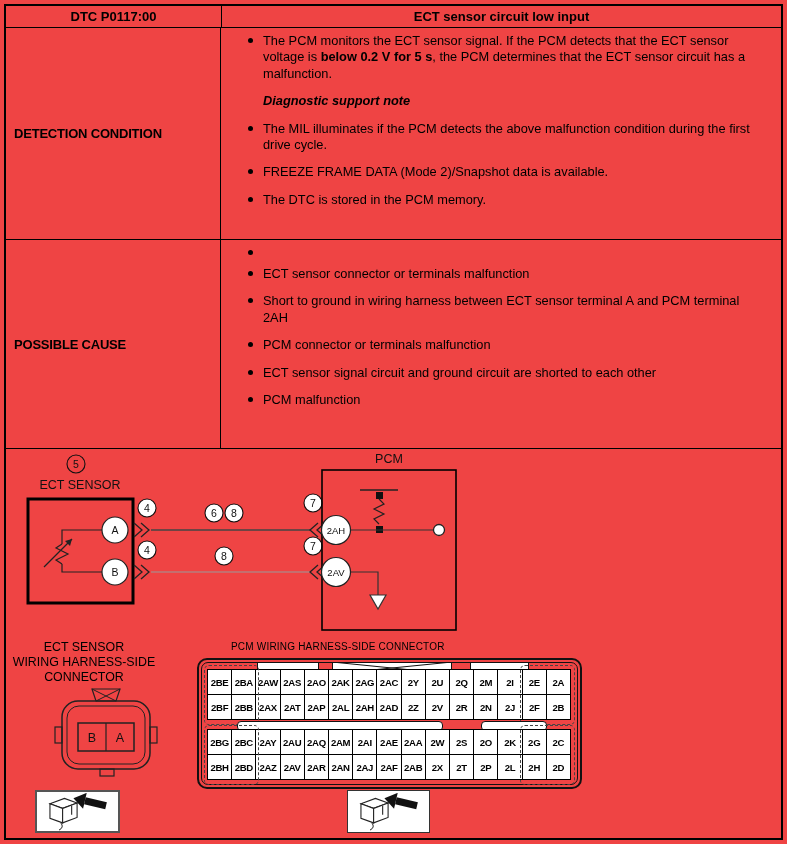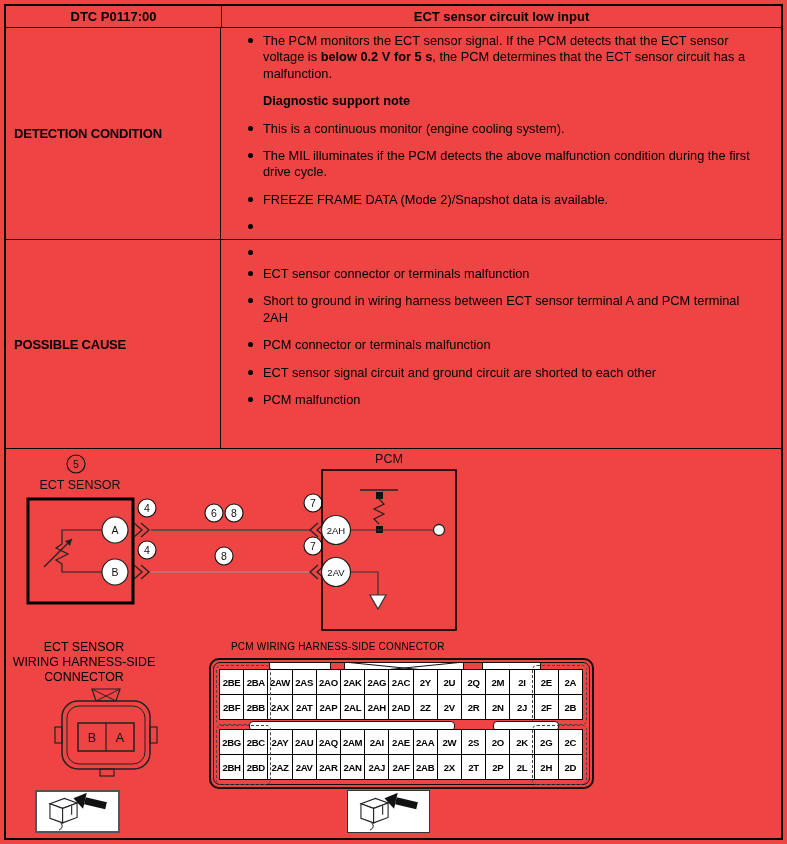--- a/index.html
+++ b/index.html
@@ -13,32 +13,32 @@
            font-weight:bold;font-size:13px;}
   .th-right{flex:1;display:flex;align-items:center;justify-content:center;font-weight:bold;font-size:13px;}
   .trow{display:flex;border-bottom:1px solid #000;overflow:hidden;}
   .trow.r1{height:211px;}
   .trow.r2{height:208px;}
   .td-label{width:215px;border-right:1px solid #000;display:flex;align-items:center;
             font-weight:bold;font-size:13px;padding-left:8px;box-sizing:border-box;letter-spacing:-0.2px;}
   .td-content{flex:1;padding:5px 24px 0 27px;box-sizing:border-box;}
   .item{display:flex;gap:10px;margin-bottom:11px;font-size:12.8px;line-height:1.28;}
   .item .dot{width:5px;height:5px;border-radius:50%;background:#000;flex:none;margin-top:5px;}
-  .item.subheading{padding-left:15px;font-weight:bold;}
+  .item.subheading{padding-left:15px;font-weight:bold;font-style:italic;}
   .item b{font-weight:bold;}
   
   .diagram{display:block;}
   .dg-text{font-family:"Liberation Sans",sans-serif;font-size:12.5px;fill:#111;}
   .dg-small{font-family:"Liberation Sans",sans-serif;font-size:10.5px;fill:#111;}
   .dg-tiny{font-family:"Liberation Sans",sans-serif;font-size:9.5px;fill:#111;}
   
   .abs{position:absolute;}
   .ect-conn-label{left:2px;top:634px;width:152px;text-align:center;font-size:12.4px;line-height:1.2;}
   .pcm-conn-label{left:225px;top:635px;width:340px;font-size:10px;letter-spacing:0.2px;}
-  .grid-box{left:203px;top:652px;width:385px;height:131px;border:2px solid #111;border-radius:10px;box-sizing:border-box;}
+  .grid-box{left:191px;top:652px;width:385px;height:131px;border:2px solid #111;border-radius:10px;box-sizing:border-box;}
   .grid-inner{position:absolute;left:2px;top:2px;right:2px;bottom:2px;border:1px solid #111;border-radius:7px;}
   .pin-group{position:absolute;left:9px;right:9px;display:grid;grid-template-columns:repeat(15,1fr);grid-auto-rows:25px;}
   .pin-group.g1{top:9px;}
   .pin-group.g2{top:69px;}
   .pin{border:1px solid #000;background:#fff;display:flex;align-items:center;justify-content:center;
        font-size:9.6px;font-weight:bold;margin:0 0 -1px -1px;letter-spacing:-0.3px;}
   .group-outline{position:absolute;border:1px dashed #444;border-radius:5px;pointer-events:none;}
   .go-left{left:-4px;top:-4px;width:53px;height:58px;}
   .go-right{right:-4px;top:-4px;width:53px;height:58px;}
   .tab{position:absolute;top:2px;height:7px;border:1px solid #111;background:#fff;}
@@ -68,32 +68,29 @@
         <div class="td-content">
             <div class="item">
               <span class="dot"></span>
               <span><span>The PCM monitors the ECT sensor signal. If the PCM detects that the ECT sensor voltage is </span><b>below 0.2 V for 5 s</b><span>, the PCM determines that the ECT sensor circuit has a malfunction.</span></span>
             </div>
             <div class="item subheading">
               <span><span>Diagnostic support note</span></span>
             </div>
             <div class="item">
               <span class="dot"></span>
-              <span><span>This is a continuous monitor (engine cooling system).</span></span>
-            </div>
-            <div class="item">
-              <span class="dot"></span>
               <span><span>The MIL illuminates if the PCM detects the above malfunction condition during the first drive cycle.</span></span>
             </div>
             <div class="item">
               <span class="dot"></span>
               <span><span>FREEZE FRAME DATA (Mode 2)/Snapshot data is available.</span></span>
             </div>
             <div class="item">
               <span class="dot"></span>
+              <span><span>The DTC is stored in the PCM memory.</span></span>
             </div>
           </div>
       </div>
       <div class="trow r2">
         <div class="td-label">POSSIBLE CAUSE</div>
         <div class="td-content">
             <div class="item">
               <span class="dot"></span>
             </div>
             <div class="item">

